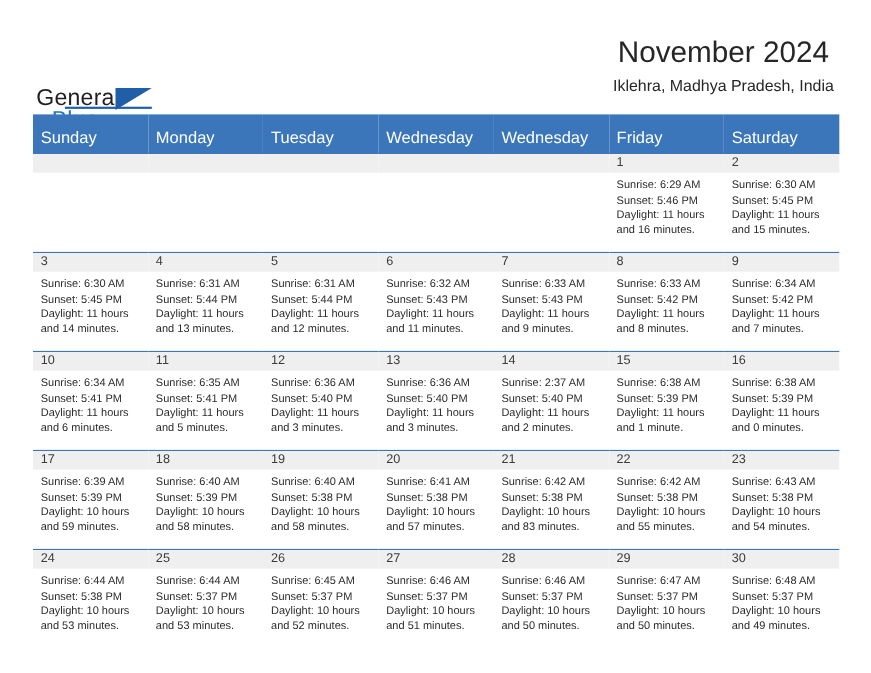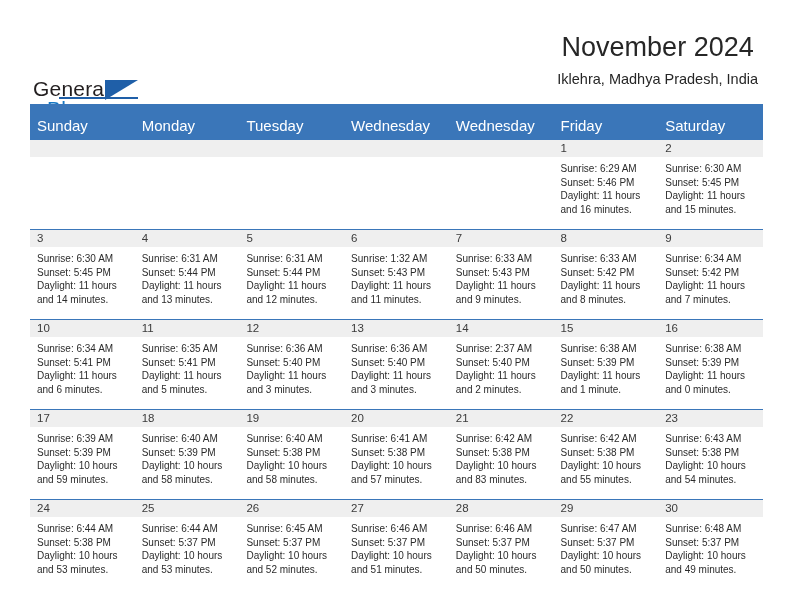--- a/index.html
+++ b/index.html
@@ -266,21 +266,21 @@
                 <div>Sunset: 5:44 PM</div>
                 <div>Daylight: 11 hours</div>
                 <div>and 12 minutes.</div>
               </div>
             </div>
           </td>
           <td>
             <div class="daycell">
               <div class="daynum-band">6</div>
               <div class="info">
-                <div>Sunrise: 1:32 AM</div>
+                <div>Sunrise: 6:32 AM</div>
                 <div>Sunset: 5:43 PM</div>
                 <div>Daylight: 11 hours</div>
                 <div>and 11 minutes.</div>
               </div>
             </div>
           </td>
           <td>
             <div class="daycell">
               <div class="daynum-band">7</div>
               <div class="info">

